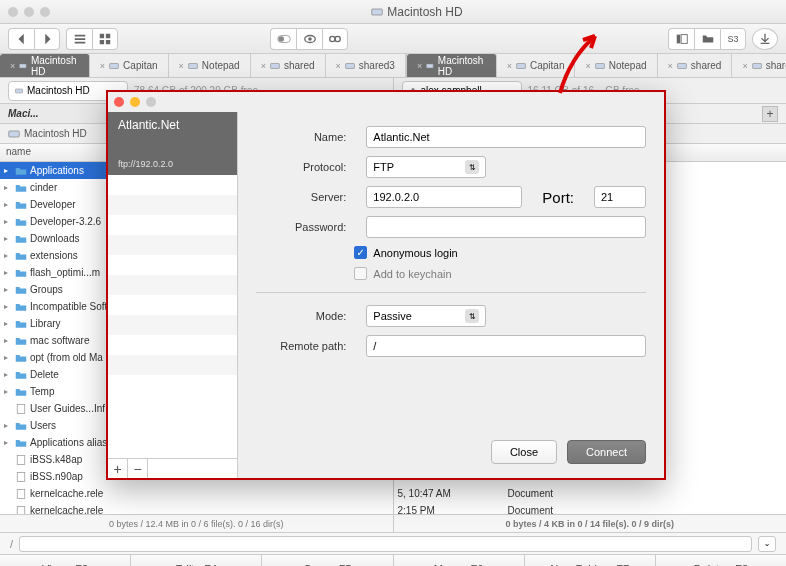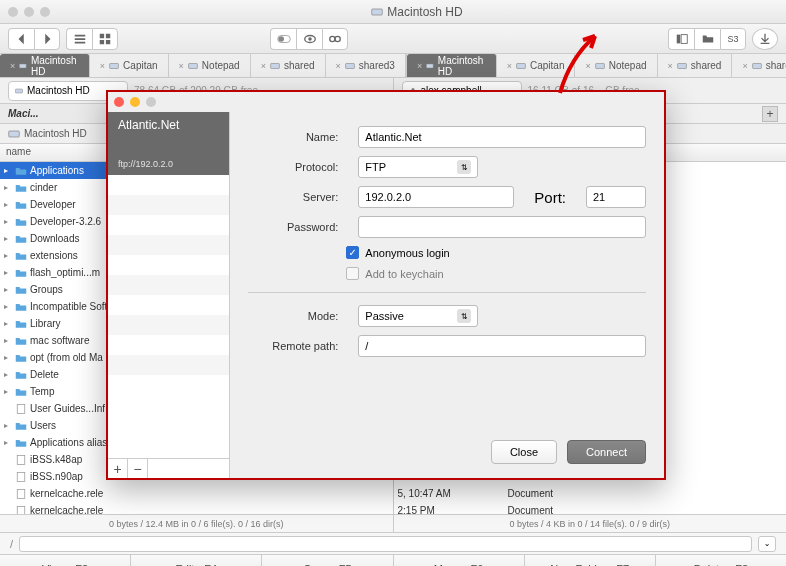--- a/index.html
+++ b/index.html
@@ -52,21 +52,21 @@
 .row .c-date { width:110px; padding-left:4px;}
 .row .c-kind { width:75px; padding-left:4px;}
 .tri { color:#888; font-size:8px; width:8px; display:inline-block;}
 .row.sel .tri { color:#fff;}
 .ficon { width:12px;height:12px; flex-shrink:0;}
 .ficon.folder path { fill:#5aa7e0;}
 .ficon.doc rect { fill:#fff; stroke:#999;}
 
 .status { height:18px; display:flex; border-top:1px solid #ccc; background:#f6f6f6;}
 .status > div { flex:1; font-size:9px; color:#777; display:flex; align-items:center; justify-content:center; border-right:1px solid #ccc;}
-.status > div:last-child{border:none;}
+.status > div:last-child{border:none;font-weight:bold;}
 
 .pathbar { height:22px; display:flex; align-items:center; gap:6px; padding:0 10px; background:#f6f6f6; border-top:1px solid #ccc;}
 .pathbar .slash { color:#888;}
 .pathbar .pathbox { flex:1; height:16px; border:1px solid #c8c8c8; background:#fff; border-radius:3px;}
 .pathbar .dd { width:18px;height:16px; border:1px solid #c8c8c8; background:#fff; border-radius:3px; display:flex;align-items:center;justify-content:center;}
 
 .footer { height:28px; display:flex; border-top:1px solid #ccc; background:linear-gradient(#fafafa,#e8e8e8);}
 .footer > div { flex:1; display:flex; align-items:center; justify-content:center; border-right:1px solid #ccc; font-size:11px; color:#444;}
 .footer > div:last-child { border:none;}
 
@@ -84,21 +84,21 @@
 .dlg-side-list .srow:nth-child(even){ background:#f5f5f5;}
 .dlg-side-ftr { height:20px; border-top:1px solid #ccc; display:flex;}
 .dlg-side-ftr div { width:20px; display:flex;align-items:center;justify-content:center; border-right:1px solid #ccc; font-size:14px; color:#555;}
 .dlg-main { flex:1; padding:14px 18px; display:flex; flex-direction:column; gap:8px;}
 .frow { display:flex; align-items:center; gap:20px;}
 .frow label { width:90px; text-align:right; font-size:11px; color:#333;}
 .frow input[type=text], .frow input[type=password], .frow .select { height:22px; border:1px solid #bbb; background:#fff; border-radius:3px; padding:0 6px; font-size:11px;}
 .frow .select { min-width:120px; display:flex; align-items:center; justify-content:space-between; gap:10px;}
 .frow .select .chev { background:#e0e0e0; width:14px; height:14px; border-radius:3px; display:flex;align-items:center;justify-content:center;font-size:8px;}
 .wide { flex:1;}
-.short { width:60px;}
+.short { width:52px;}
 .port-lbl { font-size:15px;}
 .check { display:flex; align-items:center; gap:6px; margin-left:98px; font-size:11px;}
 .check .box { width:13px;height:13px; border:1px solid #888; border-radius:2px; background:#fff; display:flex;align-items:center;justify-content:center; font-size:10px; color:#2a6fd6;}
 .check .box.on { background:#2a6fd6; color:#fff; border-color:#2a6fd6;}
 .check.dis { opacity:.5;}
 .dlg-sep { height:1px; background:#ccc; margin:4px 0;}
 .dlg-btns { margin-top:auto; display:flex; justify-content:flex-end; gap:10px;}
 .btn { height:24px; padding:0 18px; border:1px solid #bbb; border-radius:4px; background:linear-gradient(#fff,#f0f0f0); font-size:11px; display:flex;align-items:center;}
 .btn.primary { background:linear-gradient(#888,#777); color:#fff; border-color:#666;}
 

